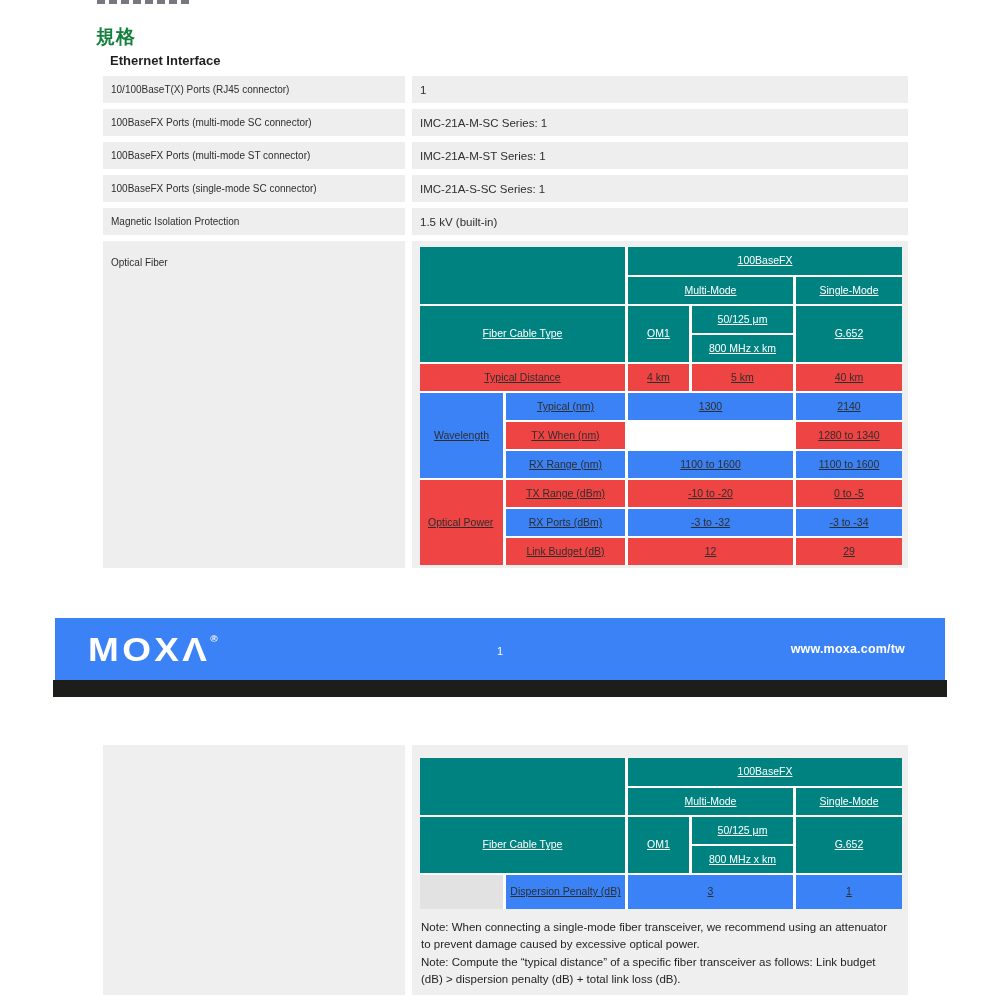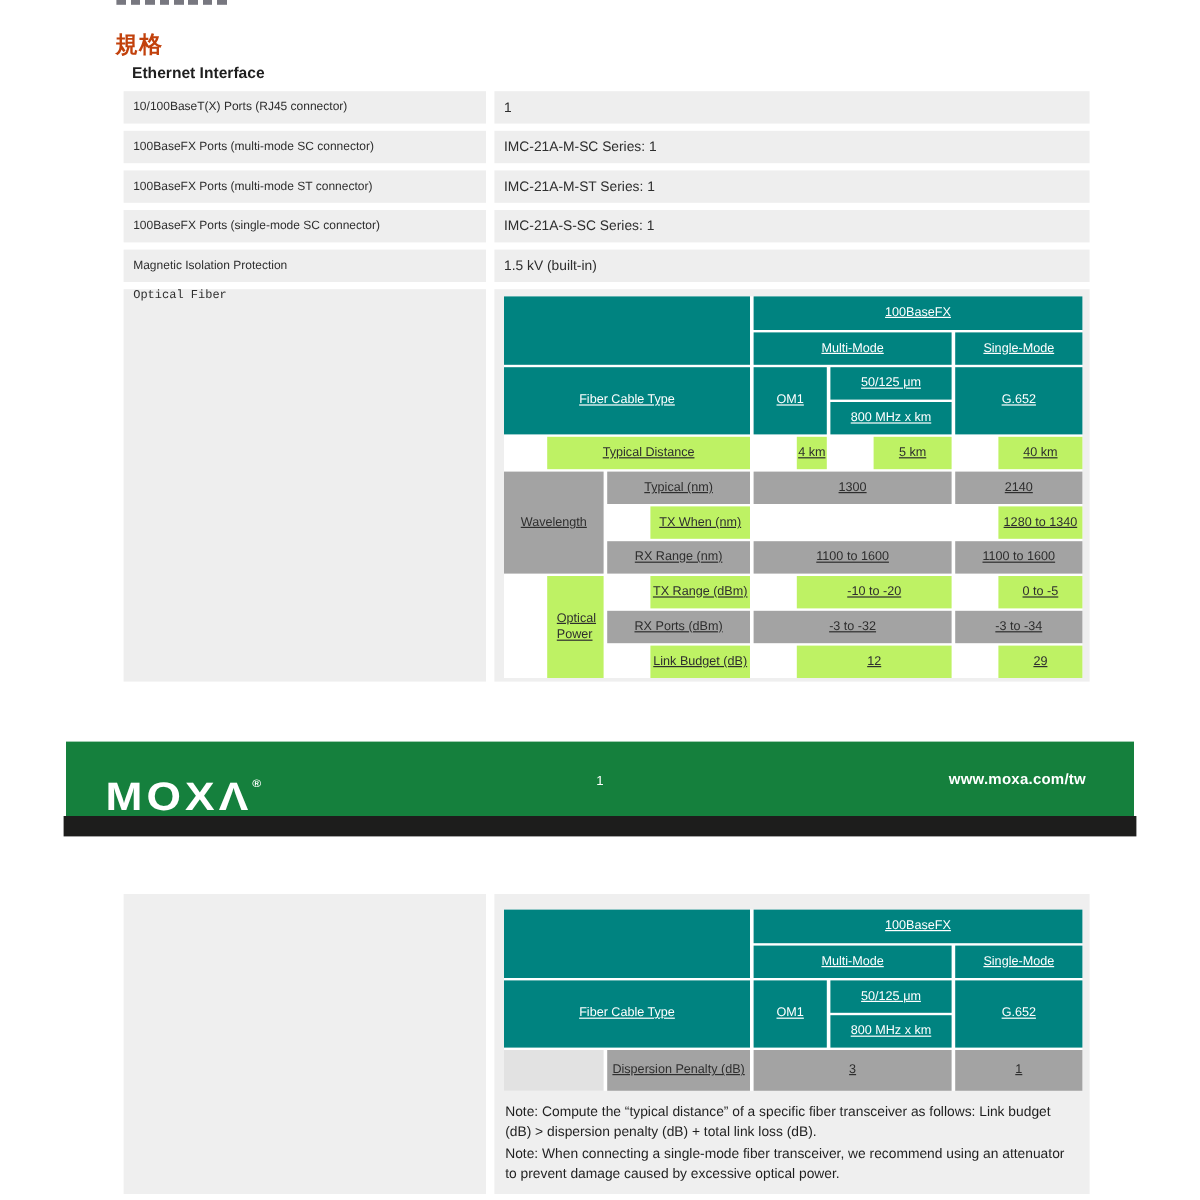--- a/index.html
+++ b/index.html
@@ -9,69 +9,69 @@
     -webkit-font-smoothing:antialiased;overflow:hidden;
   }
   
   .clip-frag{
     position:absolute;left:97px;top:0;width:96px;height:4px;
     background:repeating-linear-gradient(90deg,#4a4a55 0 8px,transparent 8px 12px);
     opacity:.75;
   }
   .sec-title{
     position:absolute;left:96px;top:24px;margin:0;
-    font-size:19px;font-weight:bold;color:#c2410c;letter-spacing:1px;
+    font-size:19px;font-weight:bold;color:#15803d;letter-spacing:1px;
   }
   .grp-title{
     position:absolute;left:110px;top:53px;margin:0;
     font-size:13px;font-weight:bold;color:#1f1f1f;
   }
   .specs{position:absolute;left:103px;top:76px;width:805px;}
   .spec-row{display:flex;margin-bottom:6px;}
   .spec-label{
     width:302px;min-height:27px;background:#eeeeee;flex:none;
     display:flex;align-items:center;padding-left:8px;box-sizing:border-box;
     font-size:10px;
   }
   .spec-value{
     margin-left:7px;flex:1;min-height:27px;background:#eeeeee;
     display:flex;align-items:center;padding-left:8px;box-sizing:border-box;
     font-size:11.5px;
   }
-  .spec-row.tall .spec-label{height:327px;align-items:flex-start;padding-top:0;font-family:Liberation Mono, monospace;}
+  .spec-row.tall .spec-label{height:327px;align-items:flex-start;padding-top:16px;}
   .spec-row.tall .spec-value{height:327px;background:#efefef;display:block;padding:0;}
   
   .fiber-table{
     display:grid;background:#ffffff;
     grid-template-columns:83px 119px 61px 101px 106px;
     column-gap:3px;row-gap:2px;width:482px;
   }
   .t1{grid-template-rows:28px 27px 27px 27px 27px 27px 27px 27px 27px 27px 27px;margin:6px 0 0 8px;}
   .t2{grid-template-rows:28px 27px 27px 27px 34px;margin:13px 0 0 8px;}
   .cell{
     display:flex;align-items:center;justify-content:center;text-align:center;
     font-size:10.5px;line-height:1.25;box-sizing:border-box;text-decoration:underline;
   }
   .cell.teal{background:#008380;color:#ffffff;}
-  .cell.light{background:#bef264;color:#2e2e2e;margin-left:36px;}
-  .cell.dark{background:#a3a3a3;color:#2e2e2e;}
+  .cell.light{background:#ef4444;color:#2e2e2e;}
+  .cell.dark{background:#3b82f6;color:#2e2e2e;}
   .cell.pale{background:#e2e2e2;}
   .cell.left{justify-content:flex-start;text-align:left;padding-left:8px;}
   
   .sec2{position:absolute;top:745px;height:250px;}
   .sec2-left{left:103px;width:302px;background:#efefef;}
   .sec2-right{left:412px;width:496px;background:#efefef;}
   .notes{
     padding:10px 12px 0 9px;font-size:11.5px;line-height:1.5;color:#1f1f1f;width:470px;
   }
   .notes p{margin:0;}
   
   .footer-bar{
-    position:absolute;left:55px;top:618px;width:890px;height:62px;background:#15803d;
-    display:flex;align-items:flex-end;
+    position:absolute;left:55px;top:618px;width:890px;height:62px;background:#3b82f6;
+    display:flex;align-items:center;
   }
   .footer-shadow{position:absolute;left:53px;top:680px;width:894px;height:17px;background:#1d1d1c;}
   .moxa-logo{
     margin-left:33px;color:#ffffff;font-weight:bold;font-size:33px;letter-spacing:3px;
     transform:scaleX(1.12);transform-origin:left center;line-height:1;display:flex;align-items:flex-start;
   }
   .moxa-logo .reg{font-size:9px;letter-spacing:0;margin-top:2px;}
   .page-num{
     position:absolute;left:0;right:0;text-align:center;color:#ffffff;font-size:11px;top:27px;
   }
@@ -182,19 +182,19 @@
       <div class="cell teal" style="grid-area:4/4/5/5">800 MHz x km</div>
       <div class="cell teal" style="grid-area:3/5/5/6">G.652</div>
 
       <div class="cell pale" style="grid-area:5/1/6/2"></div>
       <div class="cell dark" style="grid-area:5/2/6/3">Dispersion Penalty (dB)</div>
       <div class="cell dark" style="grid-area:5/3/6/5">3</div>
       <div class="cell dark" style="grid-area:5/5/6/6">1</div>
     </div>
 
     <div class="notes">
+      <p>Note: When connecting a single-mode fiber transceiver, we recommend using an attenuator to prevent damage caused by excessive optical power.</p>
       <p>Note: Compute the “typical distance” of a specific fiber transceiver as follows: Link budget (dB) &gt; dispersion penalty (dB) + total link loss (dB).</p>
-      <p>Note: When connecting a single-mode fiber transceiver, we recommend using an attenuator to prevent damage caused by excessive optical power.</p>
     </div>
 
   </div>
 
 </div>
 
 </body></html>

